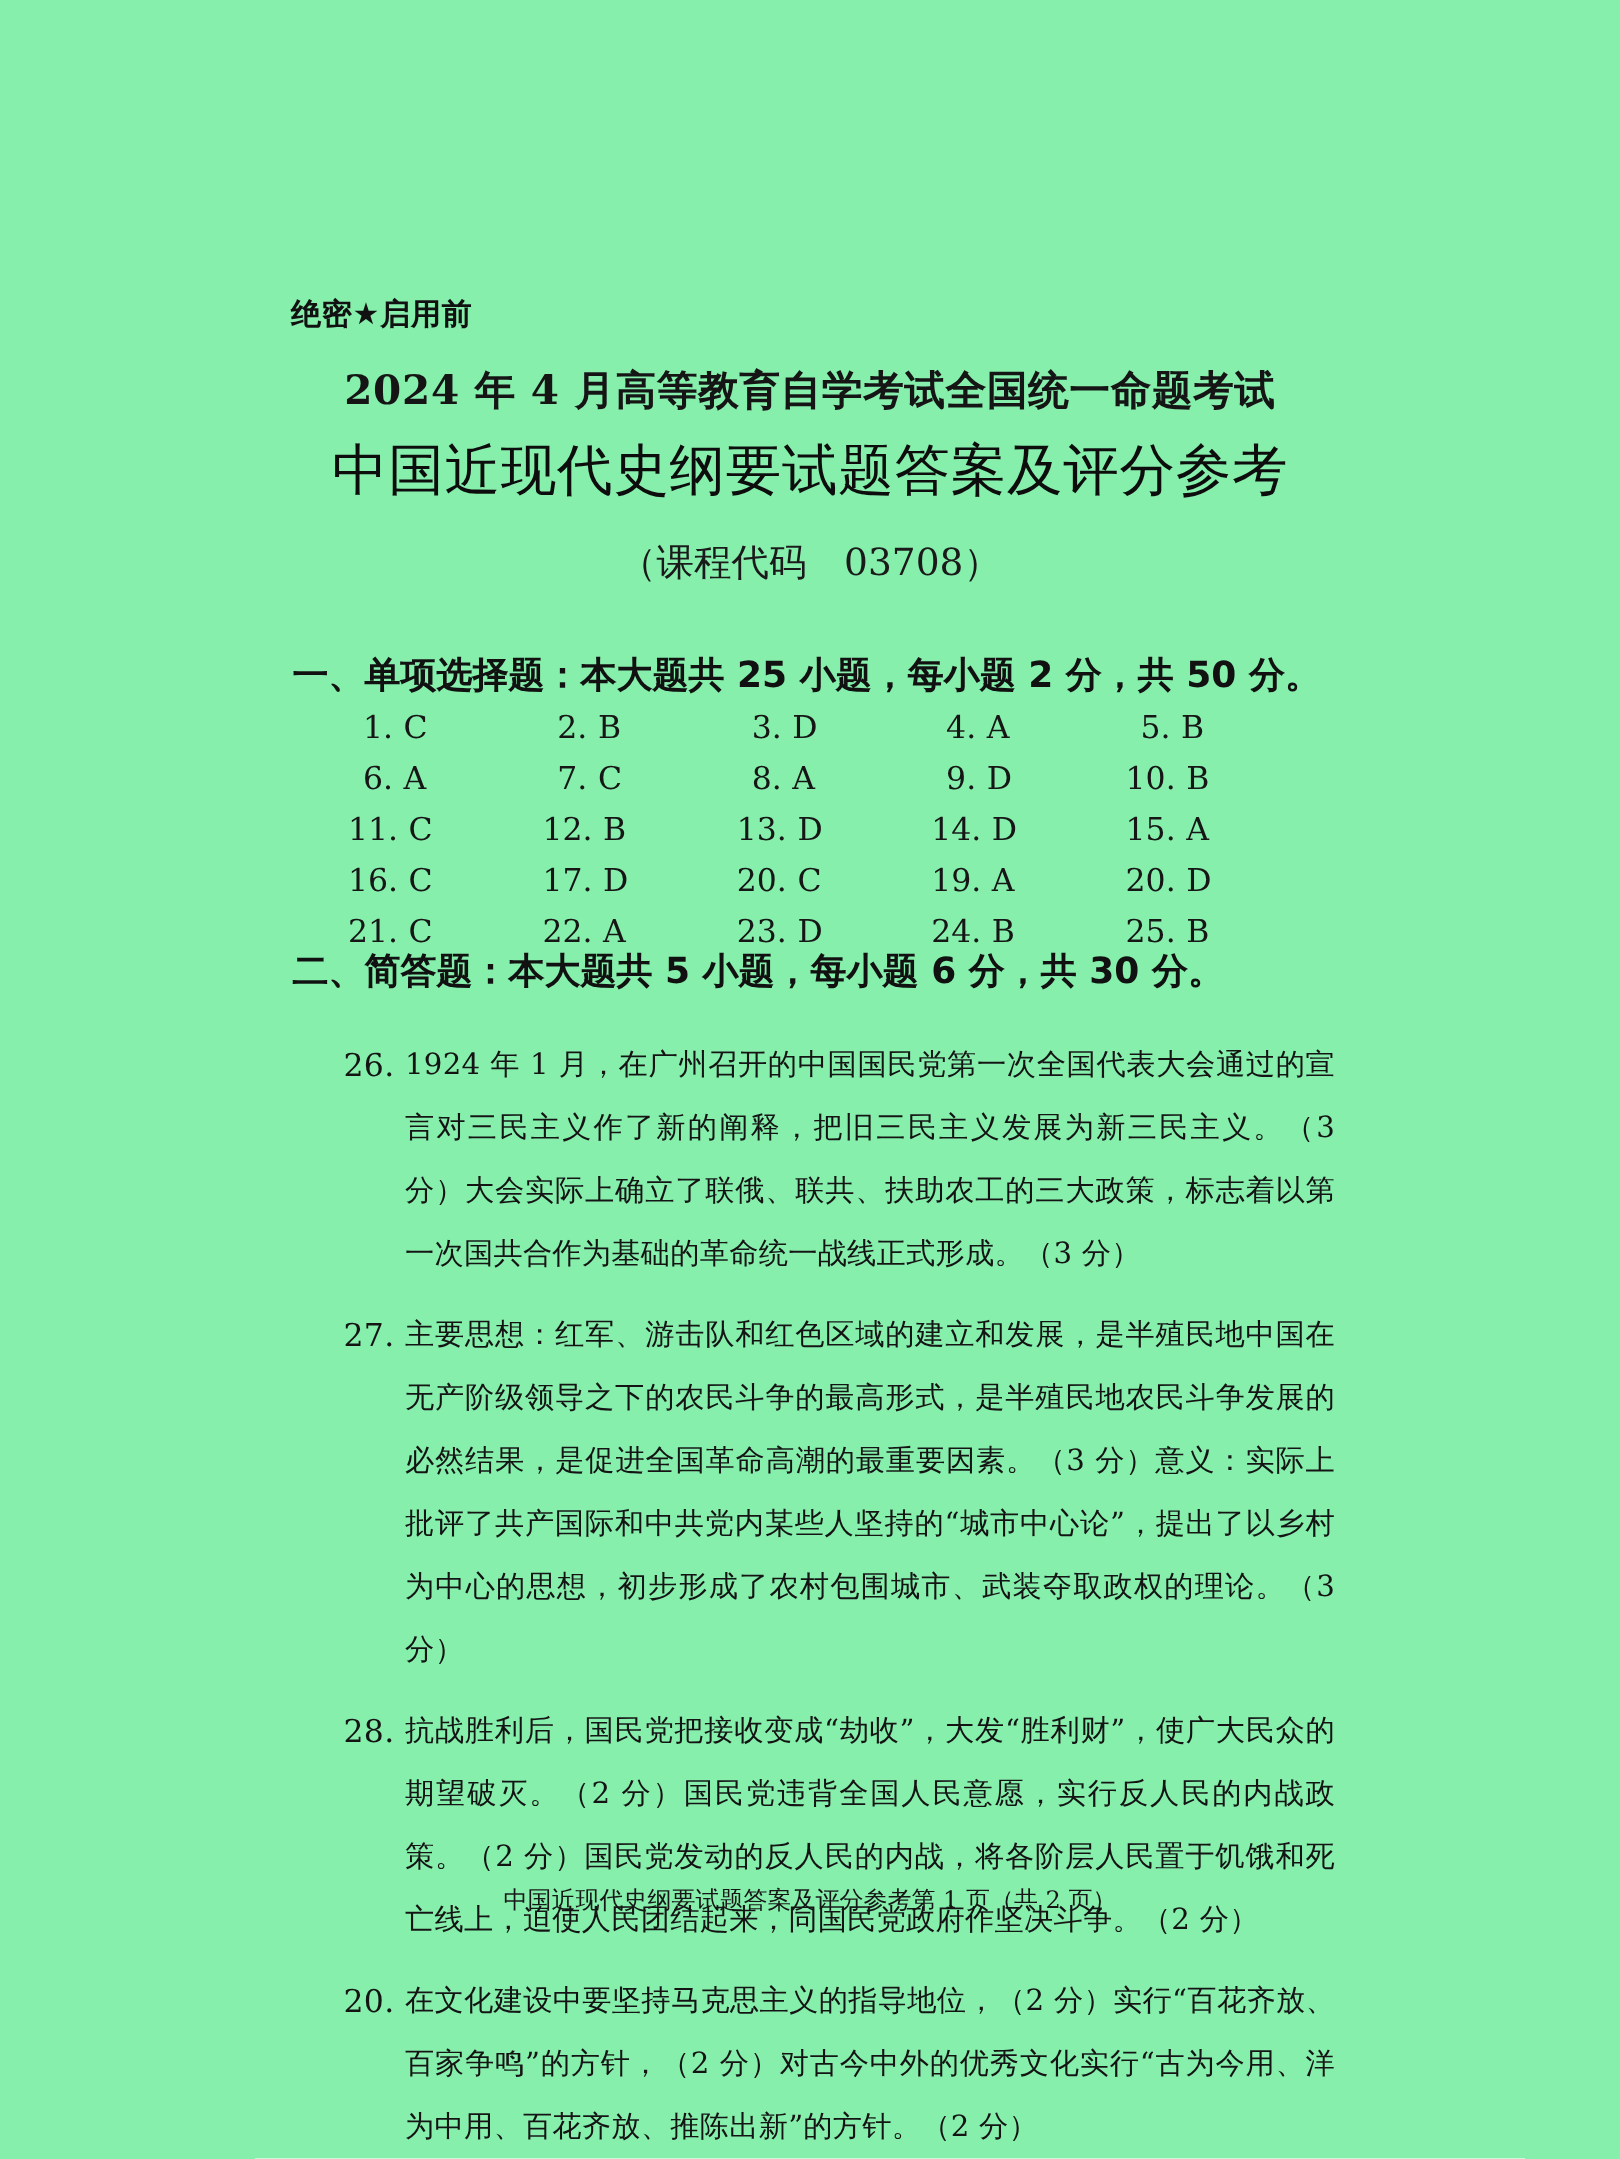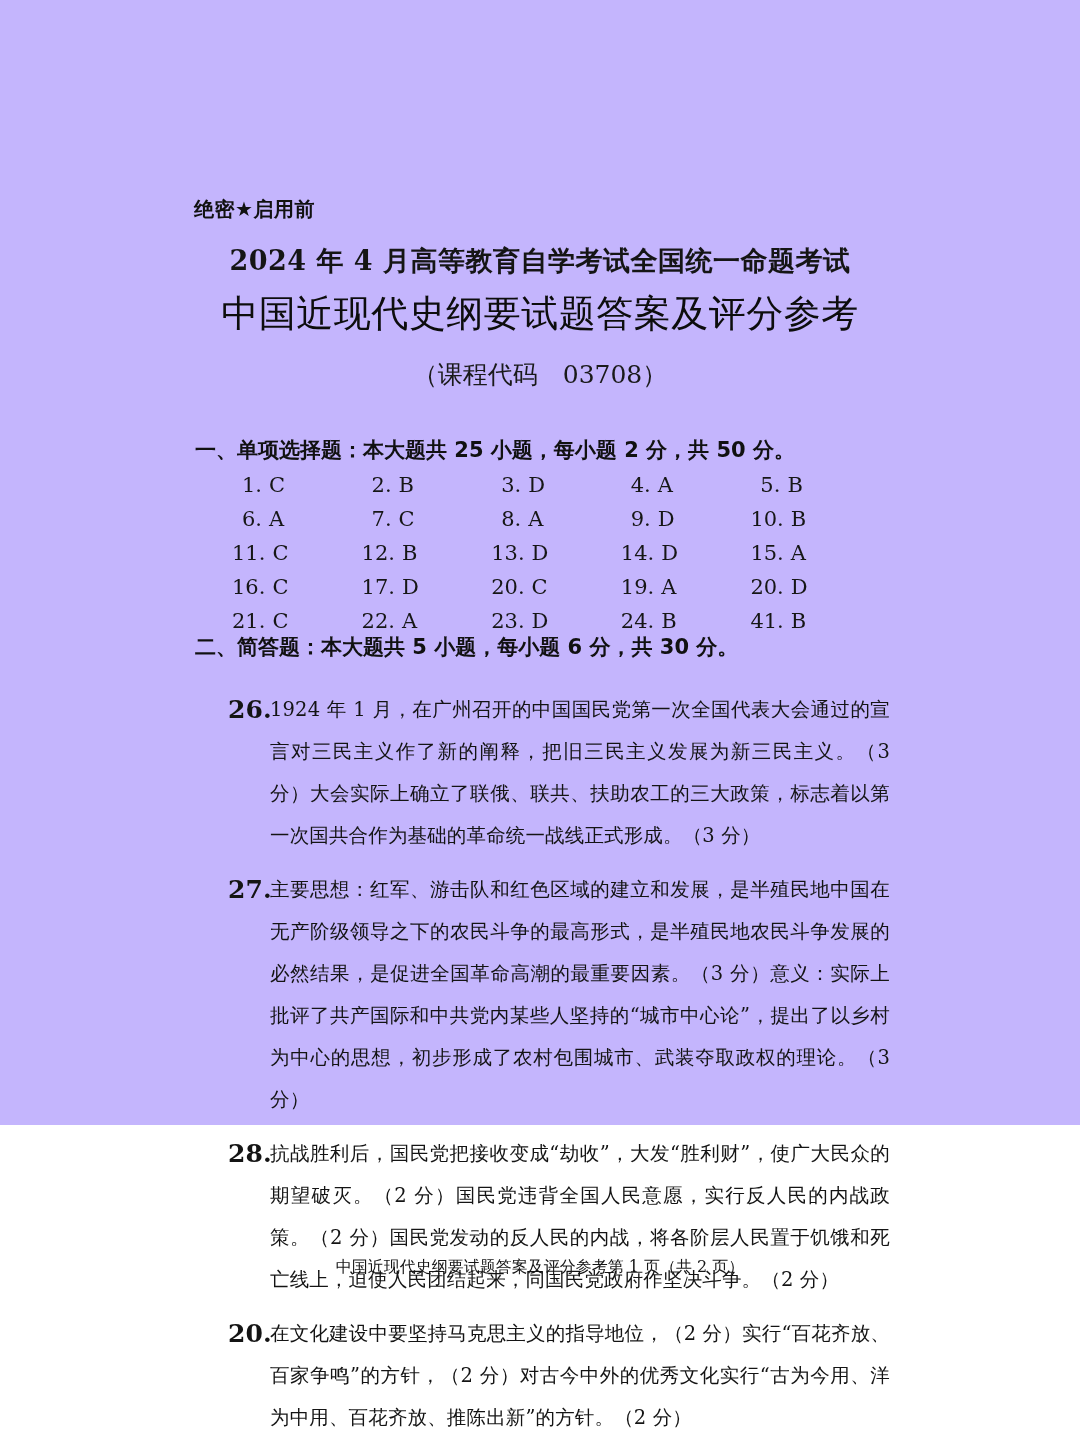--- a/index.html
+++ b/index.html
@@ -14,22 +14,22 @@
     font-family: "DejaVu Serif", "Liberation Serif", serif;
     color: #1b1b1b;
     overflow: hidden;
   }
 
   .page {
     position: absolute;
     left: 0;
     top: 0;
     width: 1080px;
-    height: 1125px;
-    background: #c4b5fd;
+    height: 1439px;
+    background: #86efac;
   }
 
   
   .secret-mark {
     position: absolute;
     left: 194px;
     top: 196px;
     font-family: "DejaVu Sans", "Liberation Sans", sans-serif;
     font-weight: bold;
     font-size: 20px;
@@ -73,21 +73,21 @@
     color: #1a1a1a;
     white-space: nowrap;
   }
 
   
   .section-heading {
     position: absolute;
     left: 195px;
     font-family: "DejaVu Sans", "Liberation Sans", sans-serif;
     font-weight: bold;
-    font-size: 21px;
+    font-size: 24px;
     line-height: 26px;
     color: #111;
     white-space: nowrap;
   }
   #heading-mc { top: 437px; }
   #heading-sa { top: 634px; }
 
   
   .answer-grid {
     position: absolute;
@@ -135,26 +135,25 @@
     color: #141414;
     text-align: justify;
     text-justify: inter-character;
     letter-spacing: 0.15px;
   }
   .qa-num {
     position: absolute;
     left: 0;
     top: 0;
     width: 36px;
-    text-align: left;
-    font-family: "DejaVu Serif", "Liberation Serif", serif;
-    font-size: 25px;
+    text-align: center;
+    font-family: "DejaVu Serif", "Liberation Serif", serif;
+    font-size: 21px;
     line-height: 42px;
     color: #141414;
-    font-weight: bold;
   }
   .qa-text { display: block; }
 
   
   .page-footer {
     position: absolute;
     left: 90px;
     top: 1252px;
     width: 900px;
     text-align: center;
@@ -309,21 +308,21 @@
         <span class="num">23.</span>
           <span class="dot"></span>
           <span class="opt">D</span>
       </div>
       <div class="answer-cell">
         <span class="num">24.</span>
           <span class="dot"></span>
           <span class="opt">B</span>
       </div>
       <div class="answer-cell">
-        <span class="num">41.</span>
+        <span class="num">25.</span>
           <span class="dot"></span>
           <span class="opt">B</span>
       </div>
     </div>
 
   </div>
 
   <div class="section-heading" id="heading-sa">二、简答题：本大题共 5 小题，每小题 6 分，共 30 分。</div>
 
   <div class="qa-list">

